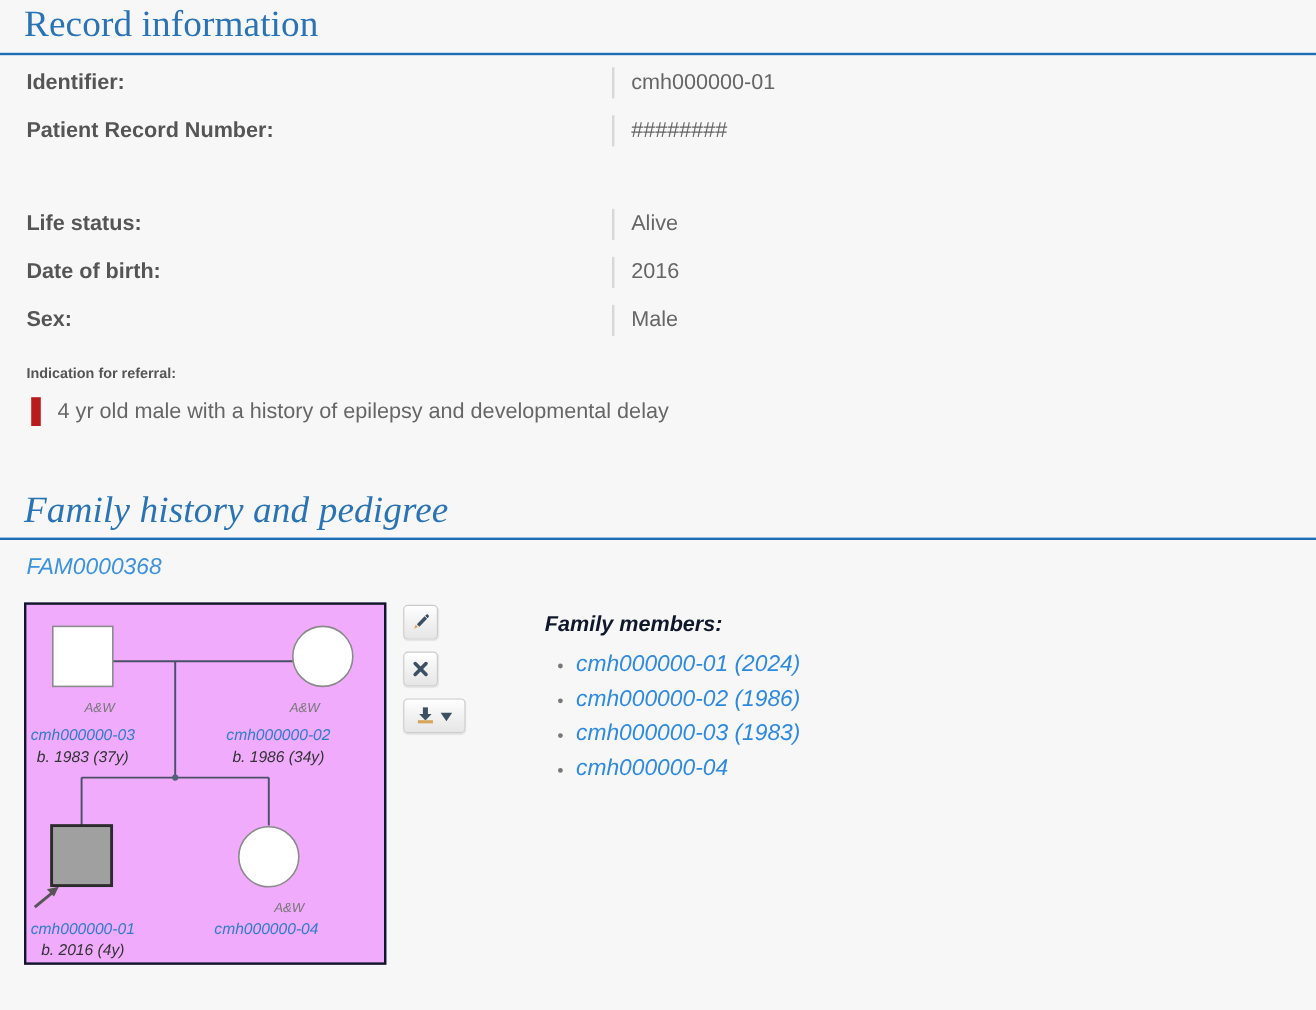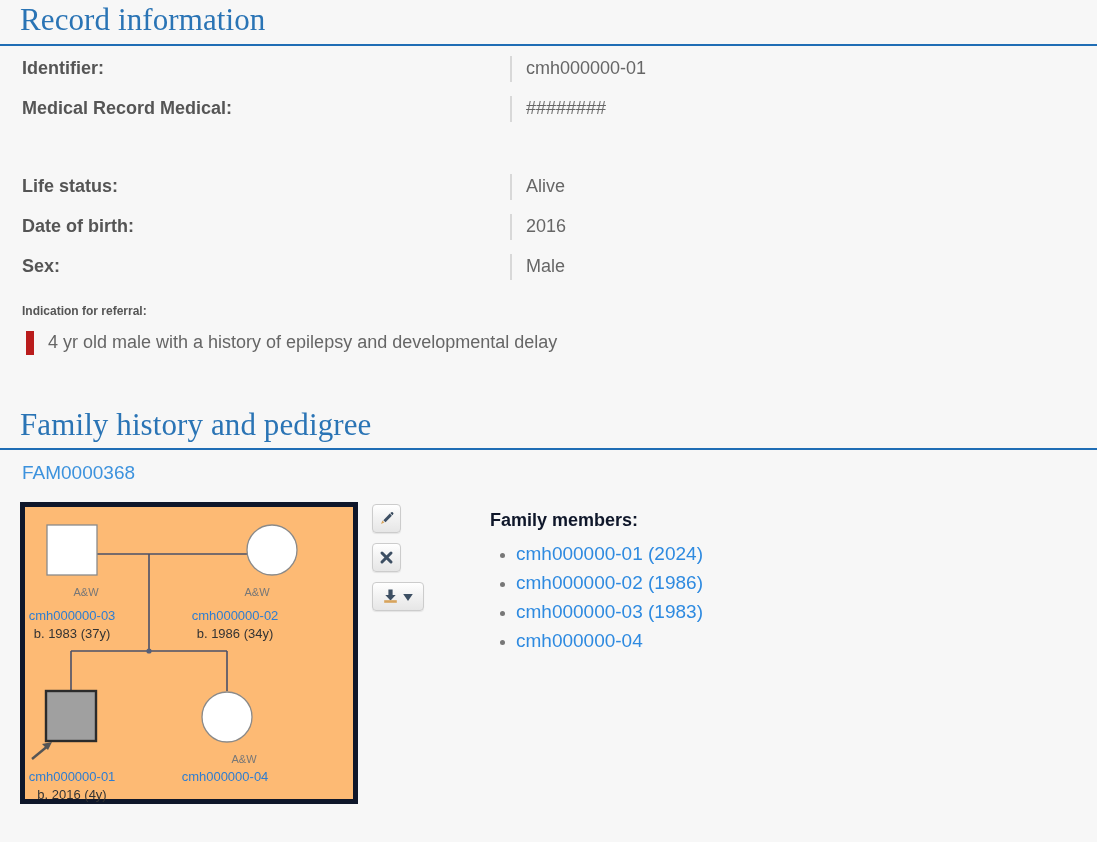--- a/index.html
+++ b/index.html
@@ -88,42 +88,43 @@
   }
   .referral-value {
     font-size: 18px;
     color: #666666;
     white-space: nowrap;
   }
 
   
   .family-section {
     margin-top: 50px;
+    font-style: italic;
   }
   .family-id {
     padding-left: 22px;
     margin-top: 12px;
     font-size: 19px;
     color: #3c92dd;
     display: inline-block;
     cursor: pointer;
   }
 
   .pedigree-area {
     margin-top: 18px;
     display: flex;
     align-items: flex-start;
     padding-left: 20px;
   }
 
   .pedigree-box {
-    width: 338px;
+    width: 302px;
     height: 302px;
-    border: 5px solid #0f172a;
-    background: #fdba74;
+    border: 2px solid #0f172a;
+    background: #f0abfc;
     box-sizing: border-box;
     position: relative;
     flex: none;
   }
   .pedigree-box svg {
     display: block;
   }
 
   
   .ped-toolbar {
@@ -189,21 +190,21 @@
   <div class="info-block">
 
     <div class="info-row">
       <div class="info-label">Identifier:</div>
       <div class="info-value-wrap">
         <span class="info-value">cmh000000-01</span>
       </div>
     </div>
 
     <div class="info-row">
-      <div class="info-label">Medical Record Medical:</div>
+      <div class="info-label">Patient Record Number:</div>
       <div class="info-value-wrap">
         <span class="info-value">########</span>
       </div>
     </div>
 
     <div class="row-spacer"></div>
 
     <div class="info-row">
       <div class="info-label">Life status:</div>
       <div class="info-value-wrap">

